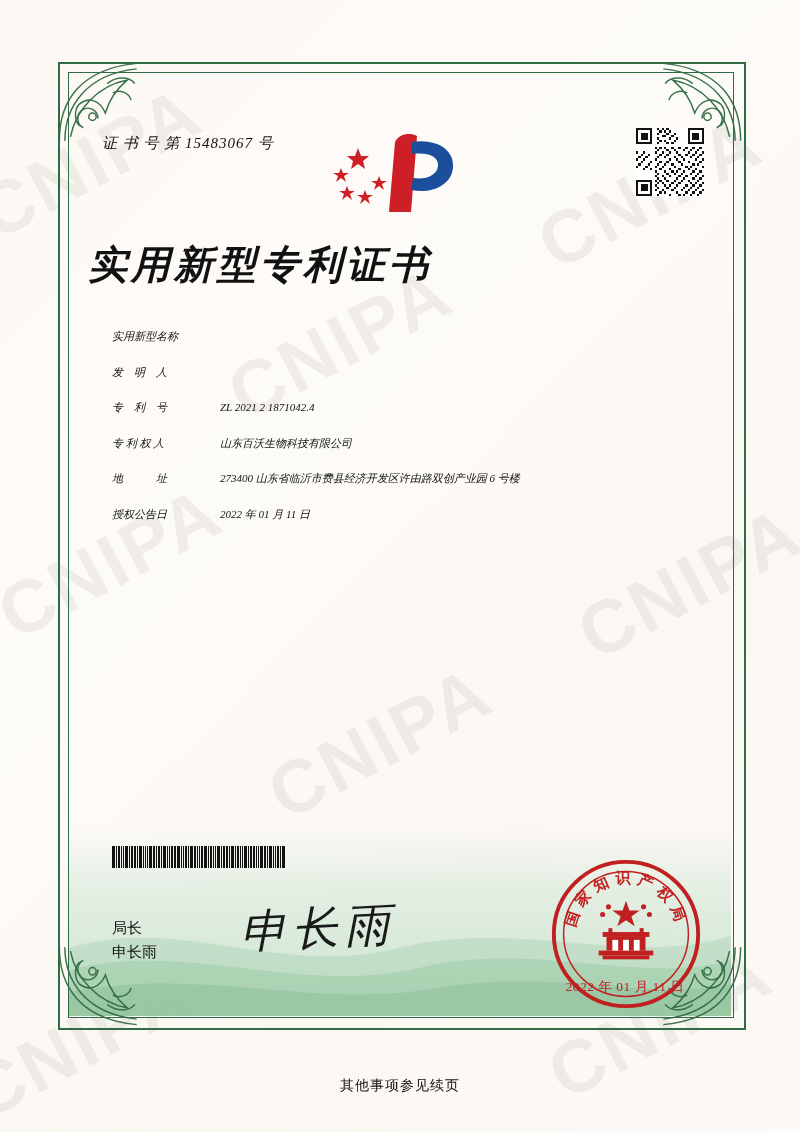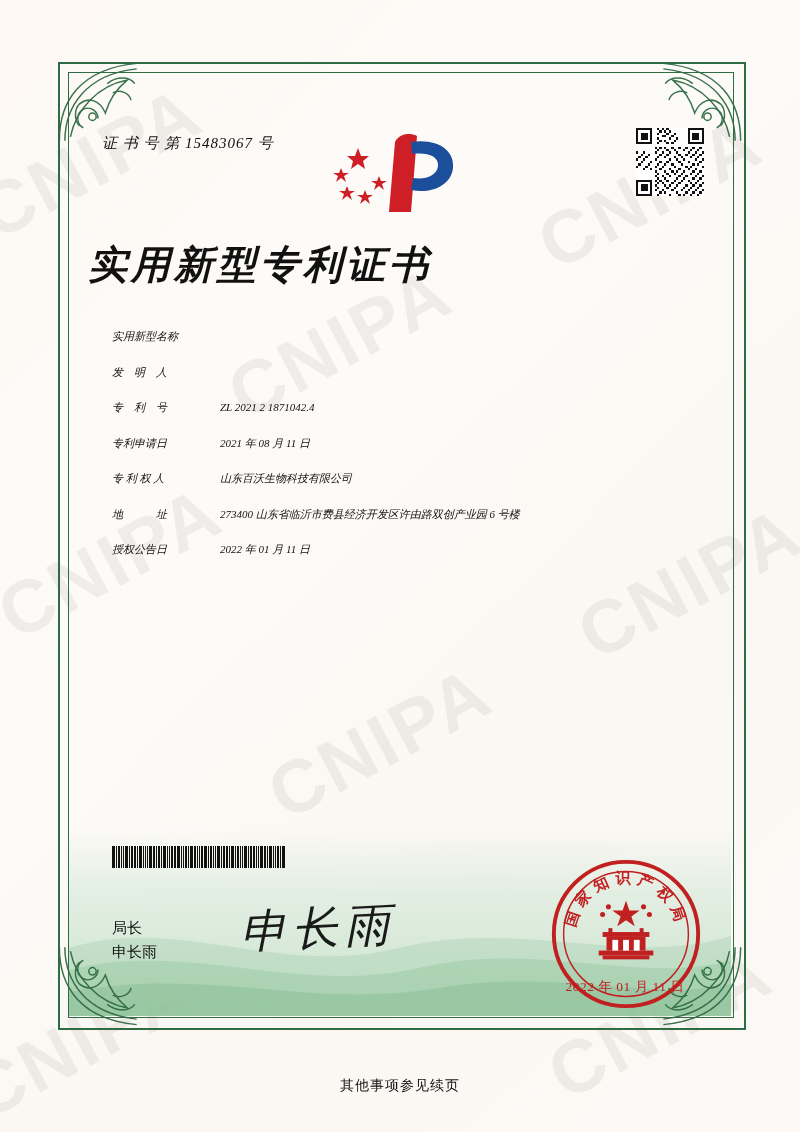--- a/index.html
+++ b/index.html
@@ -536,24 +536,20 @@
 
       <div class="field">
         <div class="f-label">发　明　人</div>
       </div>
 
       <div class="field">
         <div class="f-label">专　利　号</div>
         <div class="f-value">ZL 2021 2 1871042.4</div>
       </div>
 
-      <div class="field">
-        <div class="f-label">专利申请日</div>
-        <div class="f-value">2021 年 08 月 11 日</div>
-      </div>
 
       <div class="field">
         <div class="f-label">专 利 权 人</div>
         <div class="f-value">山东百沃生物科技有限公司</div>
       </div>
 
       <div class="field">
         <div class="f-label">地　　　址</div>
         <div class="f-value">273400 山东省临沂市费县经济开发区许由路双创产业园 6 号楼</div>
       </div>

